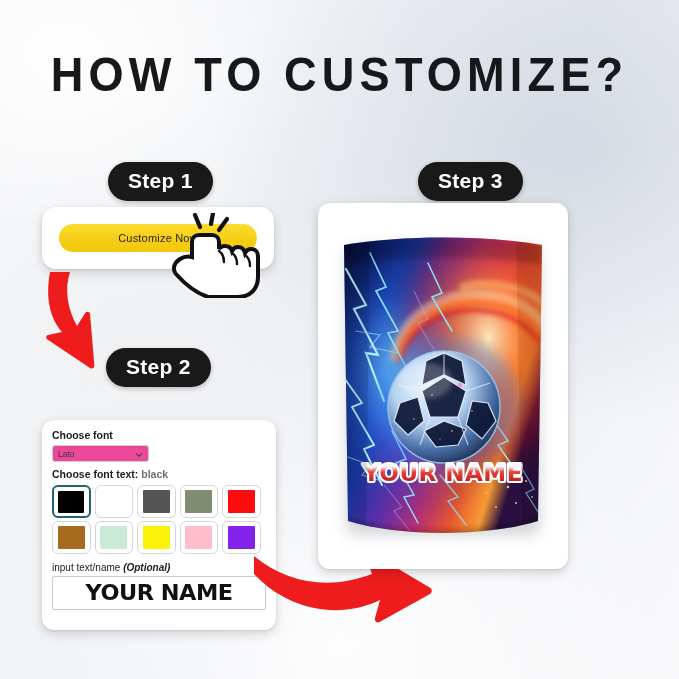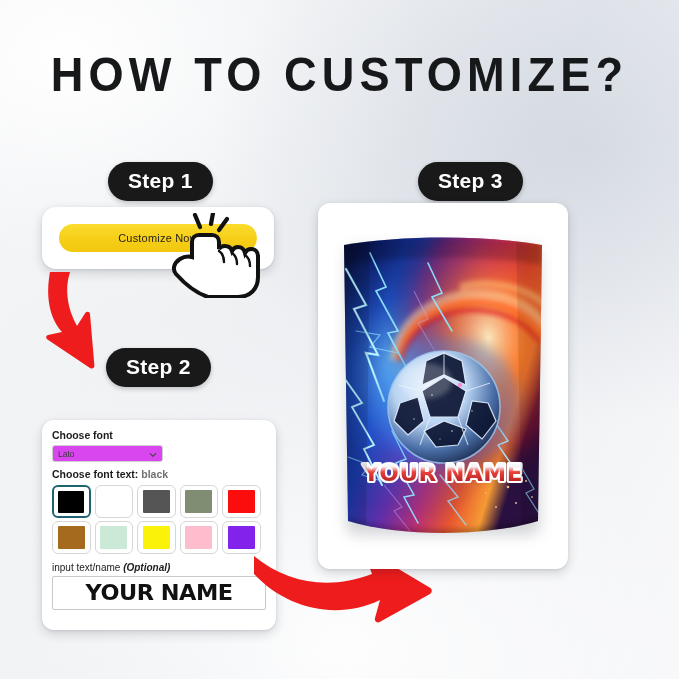--- a/index.html
+++ b/index.html
@@ -129,25 +129,25 @@
   }
   .s2-label {
     font-family: "Liberation Sans", sans-serif;
     font-size: 10.5px;
     font-weight: bold;
     color: #1c1c1c;
     margin: 0 0 4px 0;
     letter-spacing: -0.05px;
   }
   #font-select {
-    width: 111px;
+    width: 97px;
     height: 17px;
     border: 1px solid #cfcfcf;
     border-radius: 3px;
-    background: #d946ef;
+    background: #ec4899;
     position: relative;
     box-sizing: border-box;
   }
   #font-select-value {
     position: absolute;
     left: 5px; top: 3px;
     font-size: 8.5px;
     color: #3a3a3a;
   }
   #chevron-down-icon {

